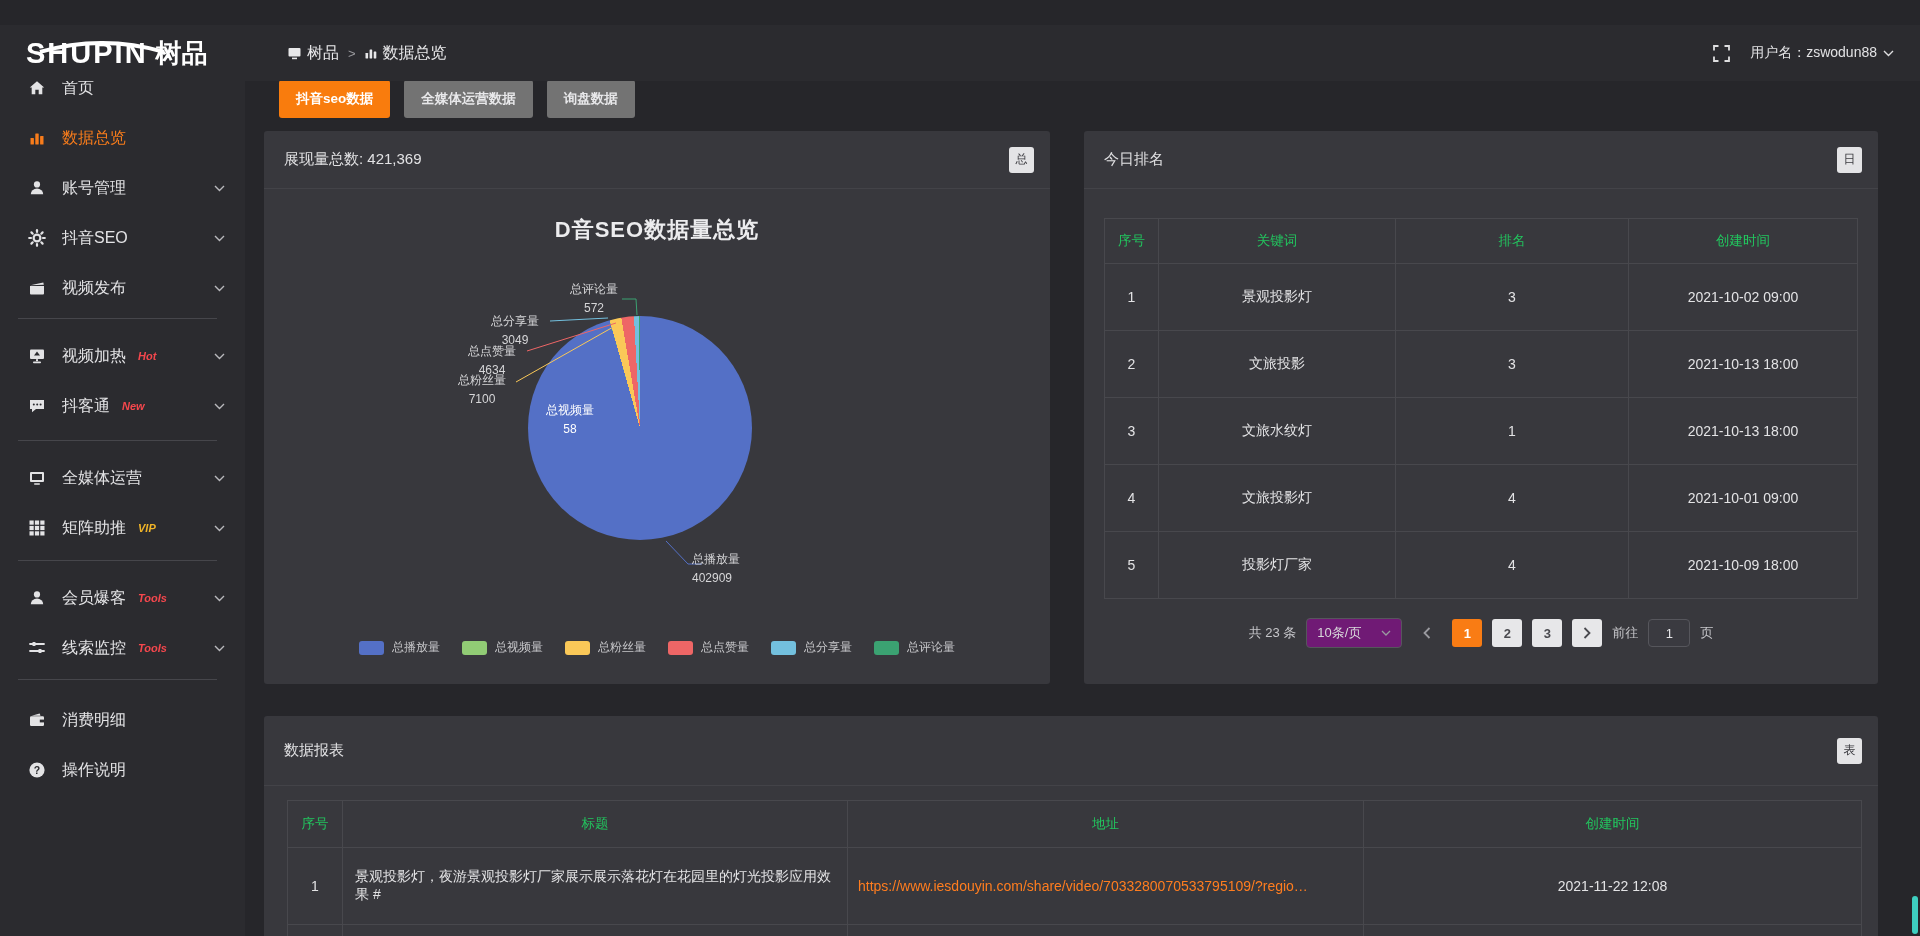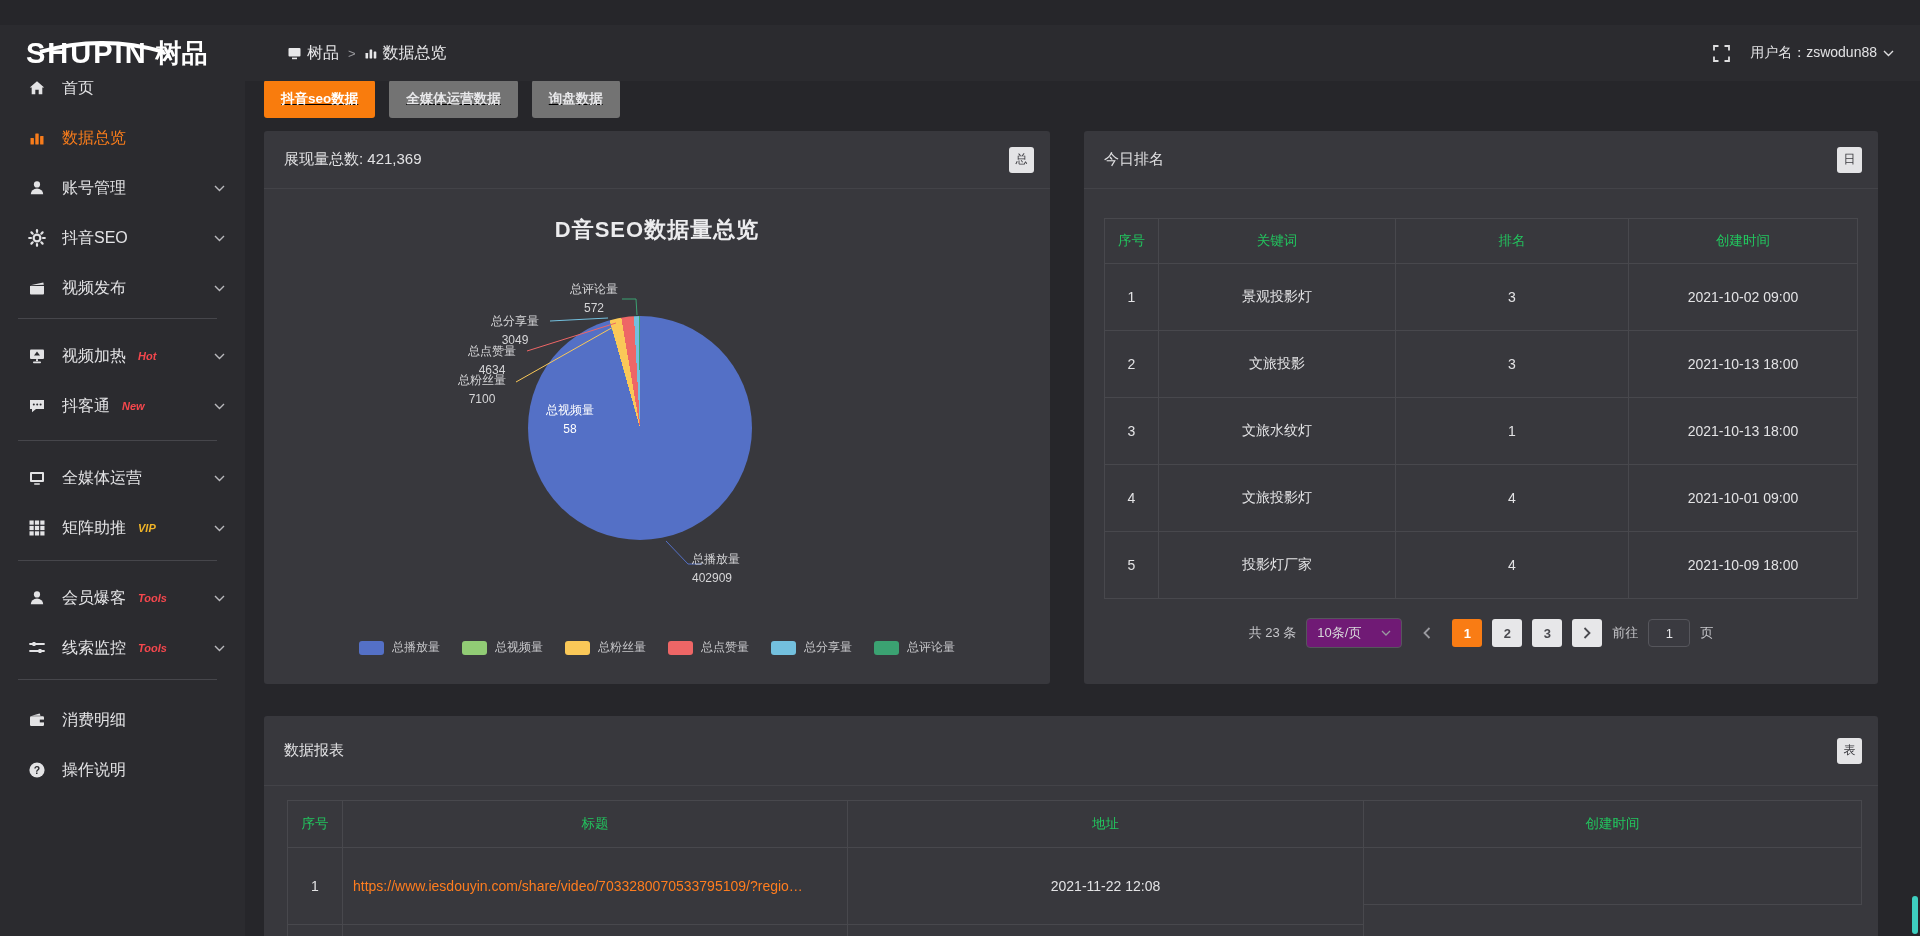--- a/index.html
+++ b/index.html
@@ -30,21 +30,21 @@
   .badge.gold{color:#f0b428;}
   .si-chevron{margin-left:auto;color:#b9b9bd;display:flex;}
   .side-divider{height:1px;background:#46464b;margin:5px 28px 12px 18px;border:none;}
   .side-divider.d2{margin-top:9px;}
   .side-divider.d3{margin-top:7px;}
   .side-divider.d4{margin-top:6px;margin-bottom:15px;}
 
   
   .content{position:absolute;left:245px;top:56px;width:1675px;height:880px;background:#26262a;overflow:hidden;}
 
-  .tabs{position:absolute;left:19px;top:24px;display:flex;gap:14px;text-decoration:underline;}
+  .tabs{position:absolute;left:34px;top:24px;display:flex;gap:14px;}
   .tab{height:38px;padding:0 17px;display:flex;align-items:center;background:#737373;color:#e8e8ea;font-size:13.5px;font-weight:bold;border-radius:3px;cursor:pointer;border:none;}
   .tab.active{background:#f97c0d;color:#fff;}
 
   .panel{position:absolute;background:#38383d;border-radius:3px;}
   .panel-head{height:57px;display:flex;align-items:center;padding:0 16px 0 20px;border-bottom:1px solid #434348;color:#e2e2e4;font-size:15px;}
   .mode-btn{margin-left:auto;width:25px;height:26px;background:#e4e4e6;color:#39393e;border:none;border-radius:3px;font-size:12px;cursor:pointer;font-family:inherit;display:flex;align-items:center;justify-content:center;}
 
   .chart-panel{left:19px;top:75px;width:786px;height:553px;}
   .chart-title{position:absolute;left:0;right:0;top:84px;text-align:center;font-size:22px;font-weight:bold;color:#ececee;letter-spacing:1px;}
   .pie{position:absolute;left:264px;top:185px;width:224px;height:224px;border-radius:50%;}
@@ -501,20 +501,21 @@
         <span>数据报表</span>
         <button class="mode-btn">表</button>
       </div>
       <div class="grid-table">
         <div class="gcell head">序号</div>
         <div class="gcell head">标题</div>
         <div class="gcell head">地址</div>
         <div class="gcell head">创建时间</div>
 
         <div class="gcell data">1</div>
+        <div class="gcell data cell-left">景观投影灯，夜游景观投影灯厂家展示展示落花灯在花园里的灯光投影应用效果 #</div>
         <div class="gcell data link-cell">https://www.iesdouyin.com/share/video/7033280070533795109/?regio…</div>
         <div class="gcell data">2021-11-22 12:08</div>
 
         <div class="gcell stub"></div>
         <div class="gcell stub"></div>
         <div class="gcell stub"></div>
         <div class="gcell stub"></div>
       </div>
     </section>
 

